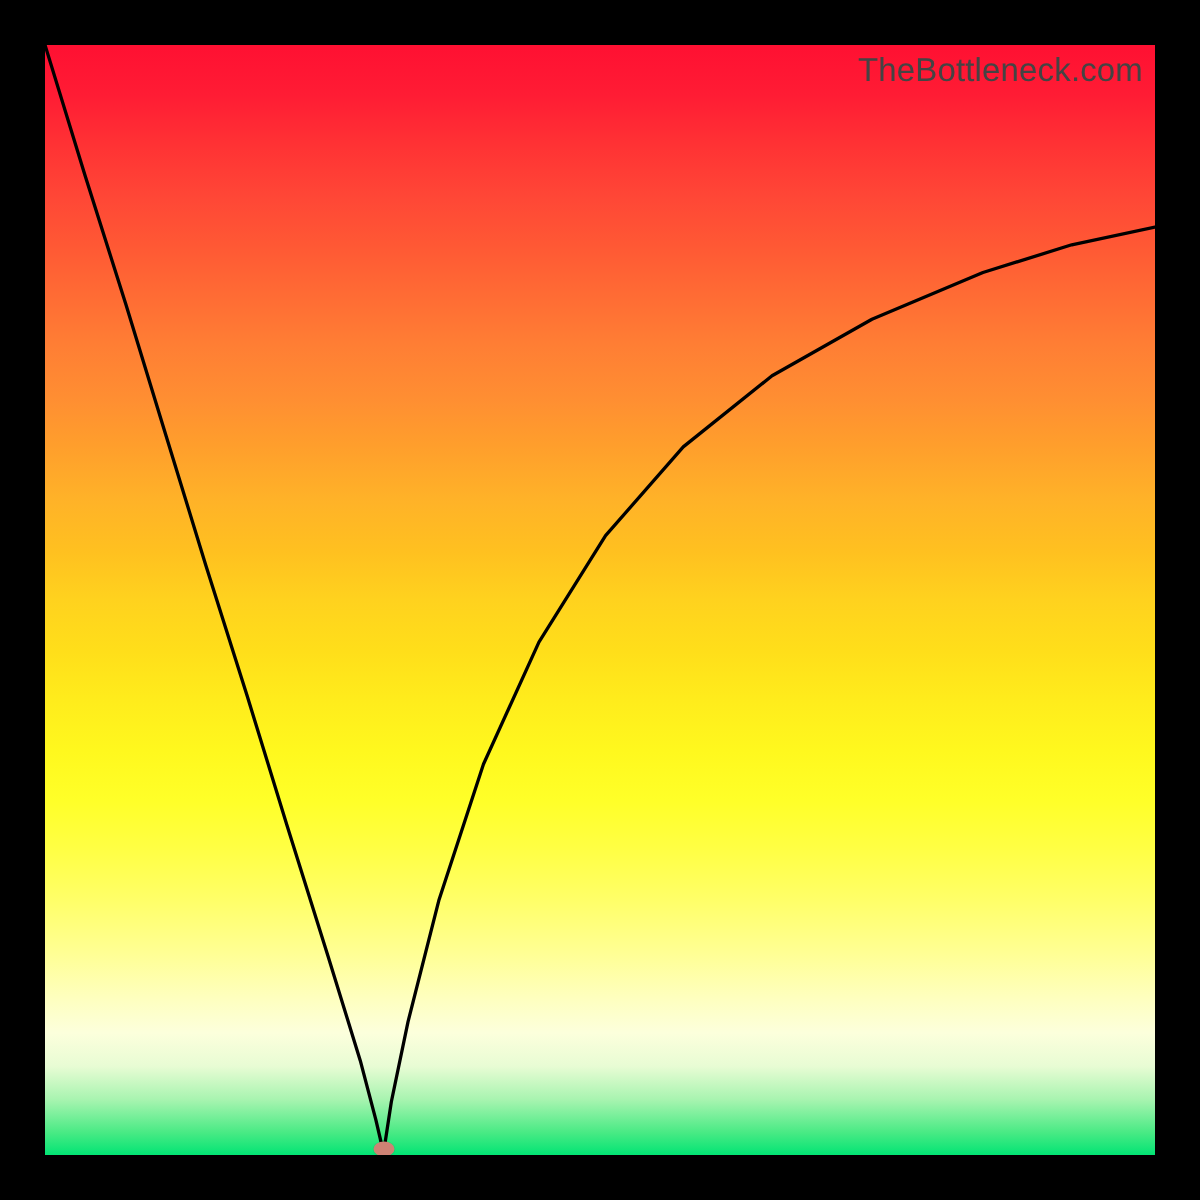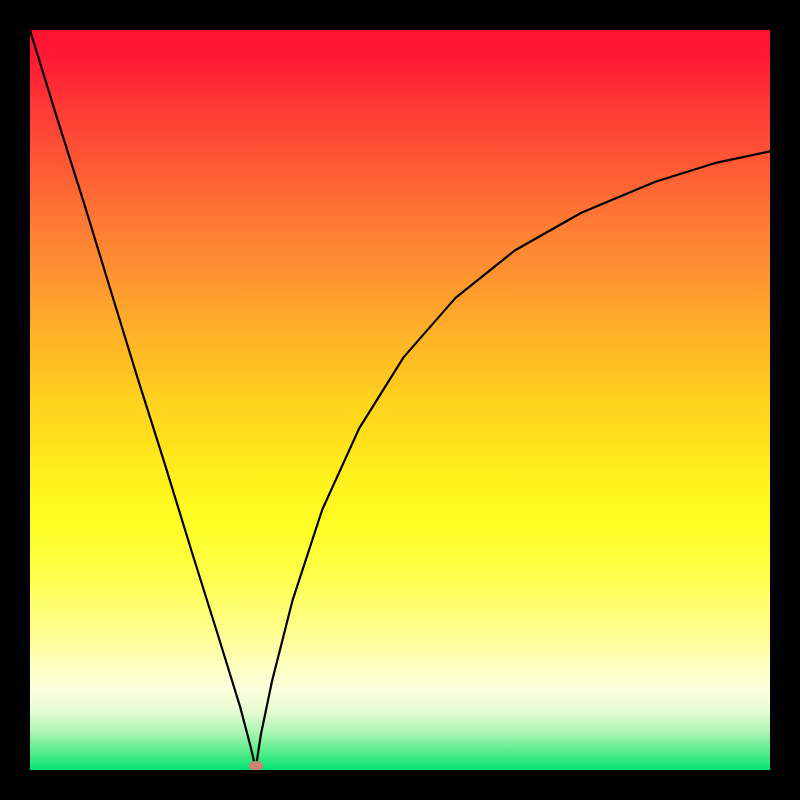--- a/index.html
+++ b/index.html
@@ -83,19 +83,20 @@
     z-index: 3;
     transform: translate(-50%, -50%);
     box-shadow: 0 0 0 0.5px rgba(0,0,0,0.05);
   }
 </style>
 </head>
 <body>
 
 <div class="root">
   <div class="plot">
+    <span class="watermark">TheBottleneck.com</span>
     <div class="gradient-layer"></div>
     <svg class="curve" viewBox="0 0 740 740" preserveAspectRatio="none">
       <path fill="none" stroke="#000" stroke-width="2.2" stroke-linejoin="round" stroke-linecap="round" d="M 0.0 0.0 L 26.6 86.6 L 54.0 173.2 L 80.7 260.5 L 107.3 347.1 L 134.7 433.6 L 161.3 520.2 L 188.7 607.5 L 210.2 677.1 L 220.5 716.3 L 225.7 738.5 L 225.7 738.5 L 230.9 704.5 L 242.0 651.2 L 262.7 569.8 L 292.3 479.5 L 329.3 398.1 L 373.7 327.1 L 425.5 267.9 L 484.7 220.5 L 551.3 182.8 L 625.3 151.7 L 684.5 133.2 L 740.0 121.4"></path>
     </svg>
     <div class="marker" style="left: 226.44px; top: 735.56px;"></div>
   </div>
 </div>
 
 </body></html>

